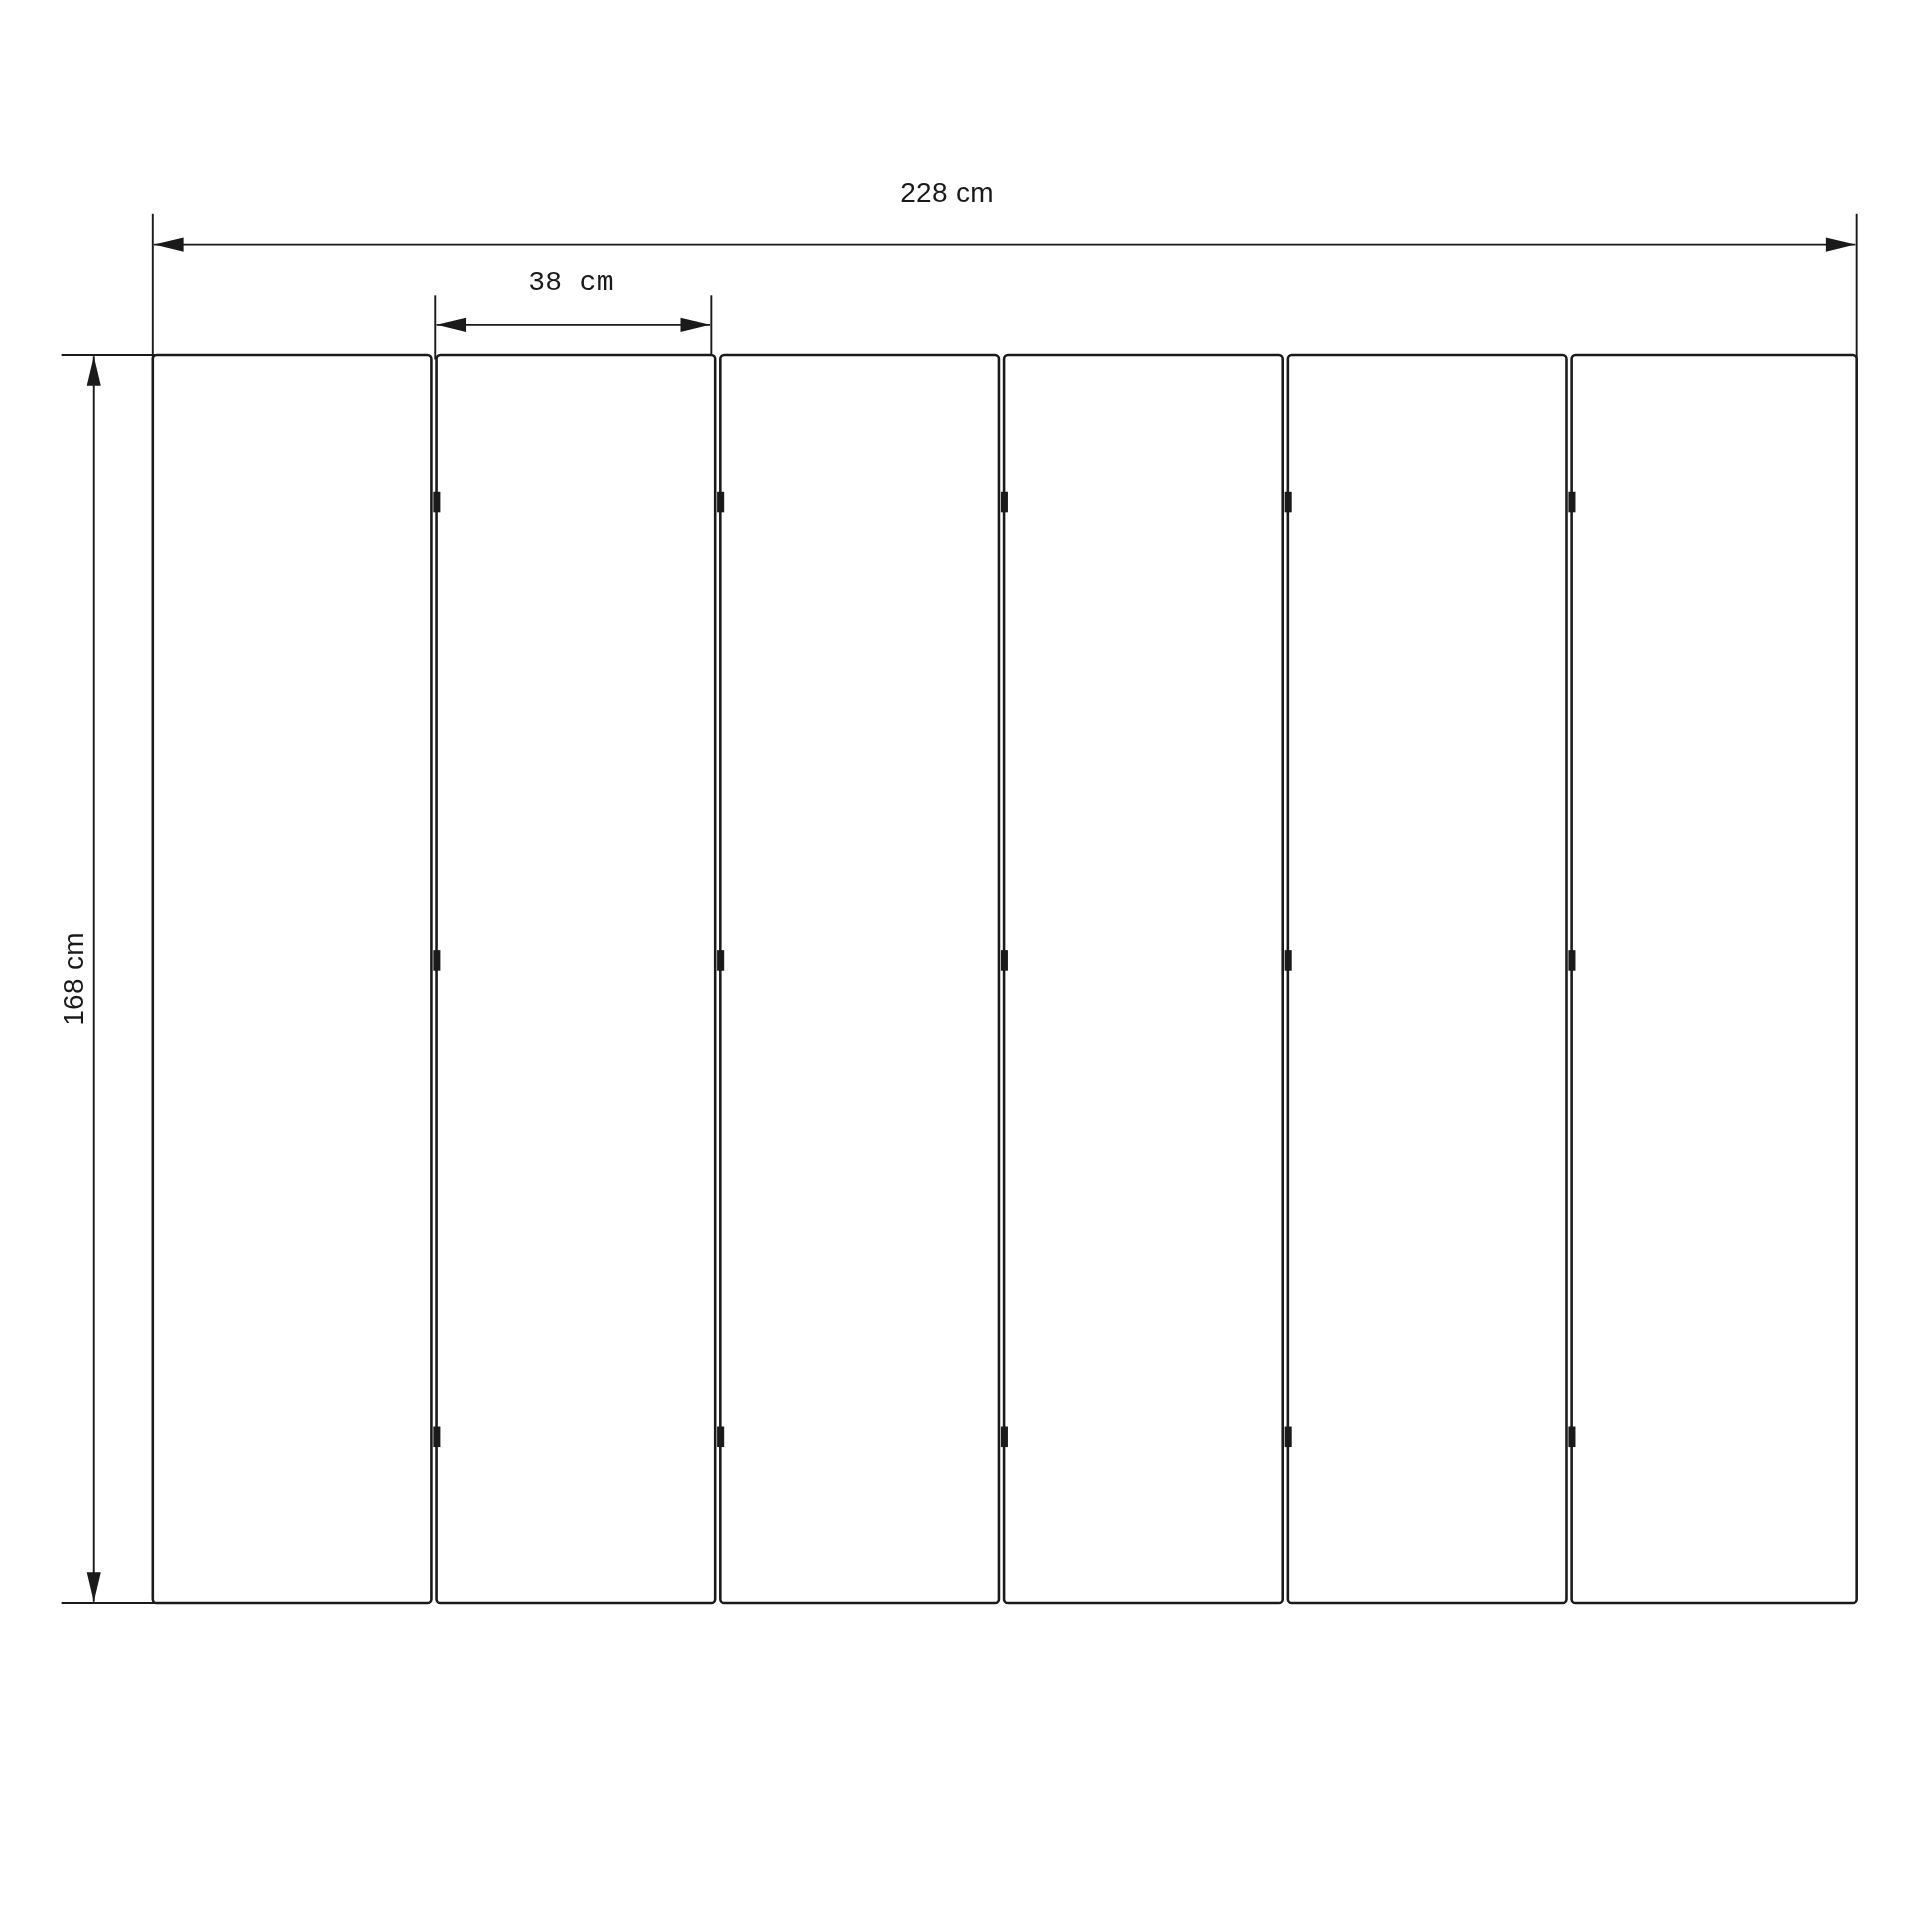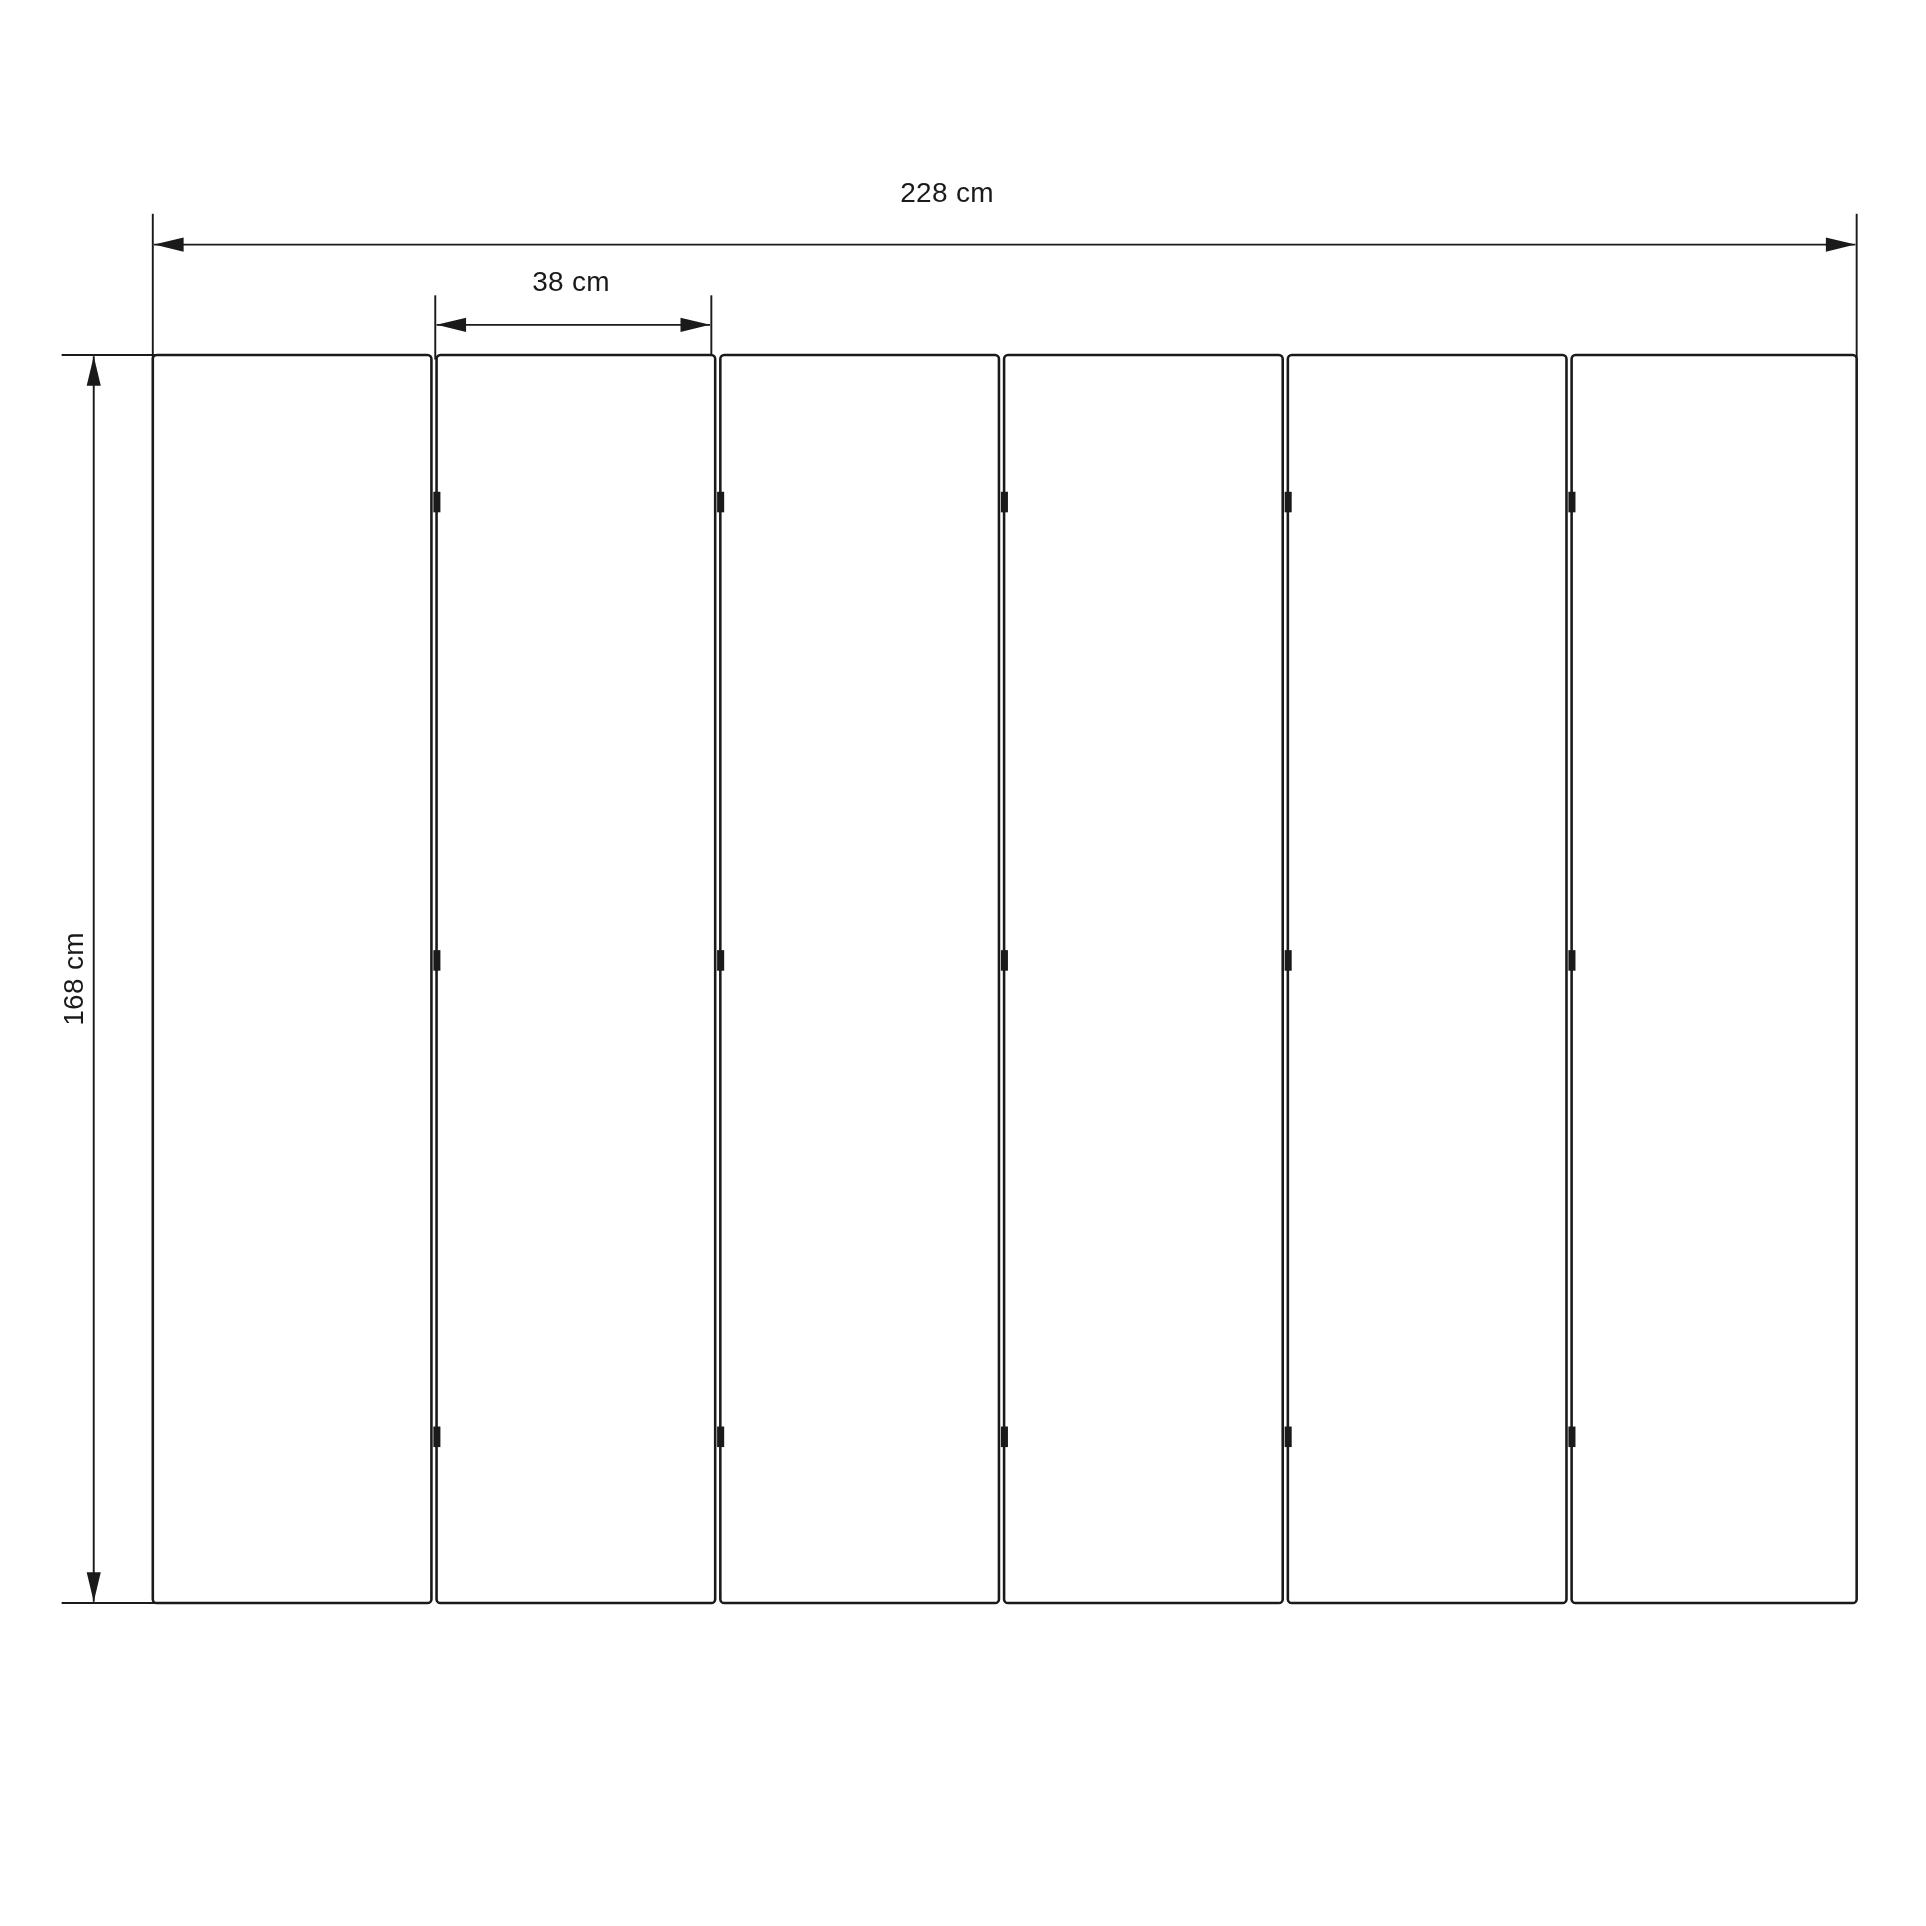--- a/index.html
+++ b/index.html
@@ -38,20 +38,21 @@
   }
   #label-width-total {
     left: 947px;
     top: 193px;
     transform: translate(-50%, -50%);
   }
   #label-width-panel {
     left: 571px;
     top: 282px;
     transform: translate(-50%, -50%);
+    font-family: Liberation Mono, monospace;
   }
   #label-height-total {
     left: 74px;
     top: 979px;
     transform: translate(-50%, -50%) rotate(-90deg);
   }
 </style>
 </head>
 <body>
 

